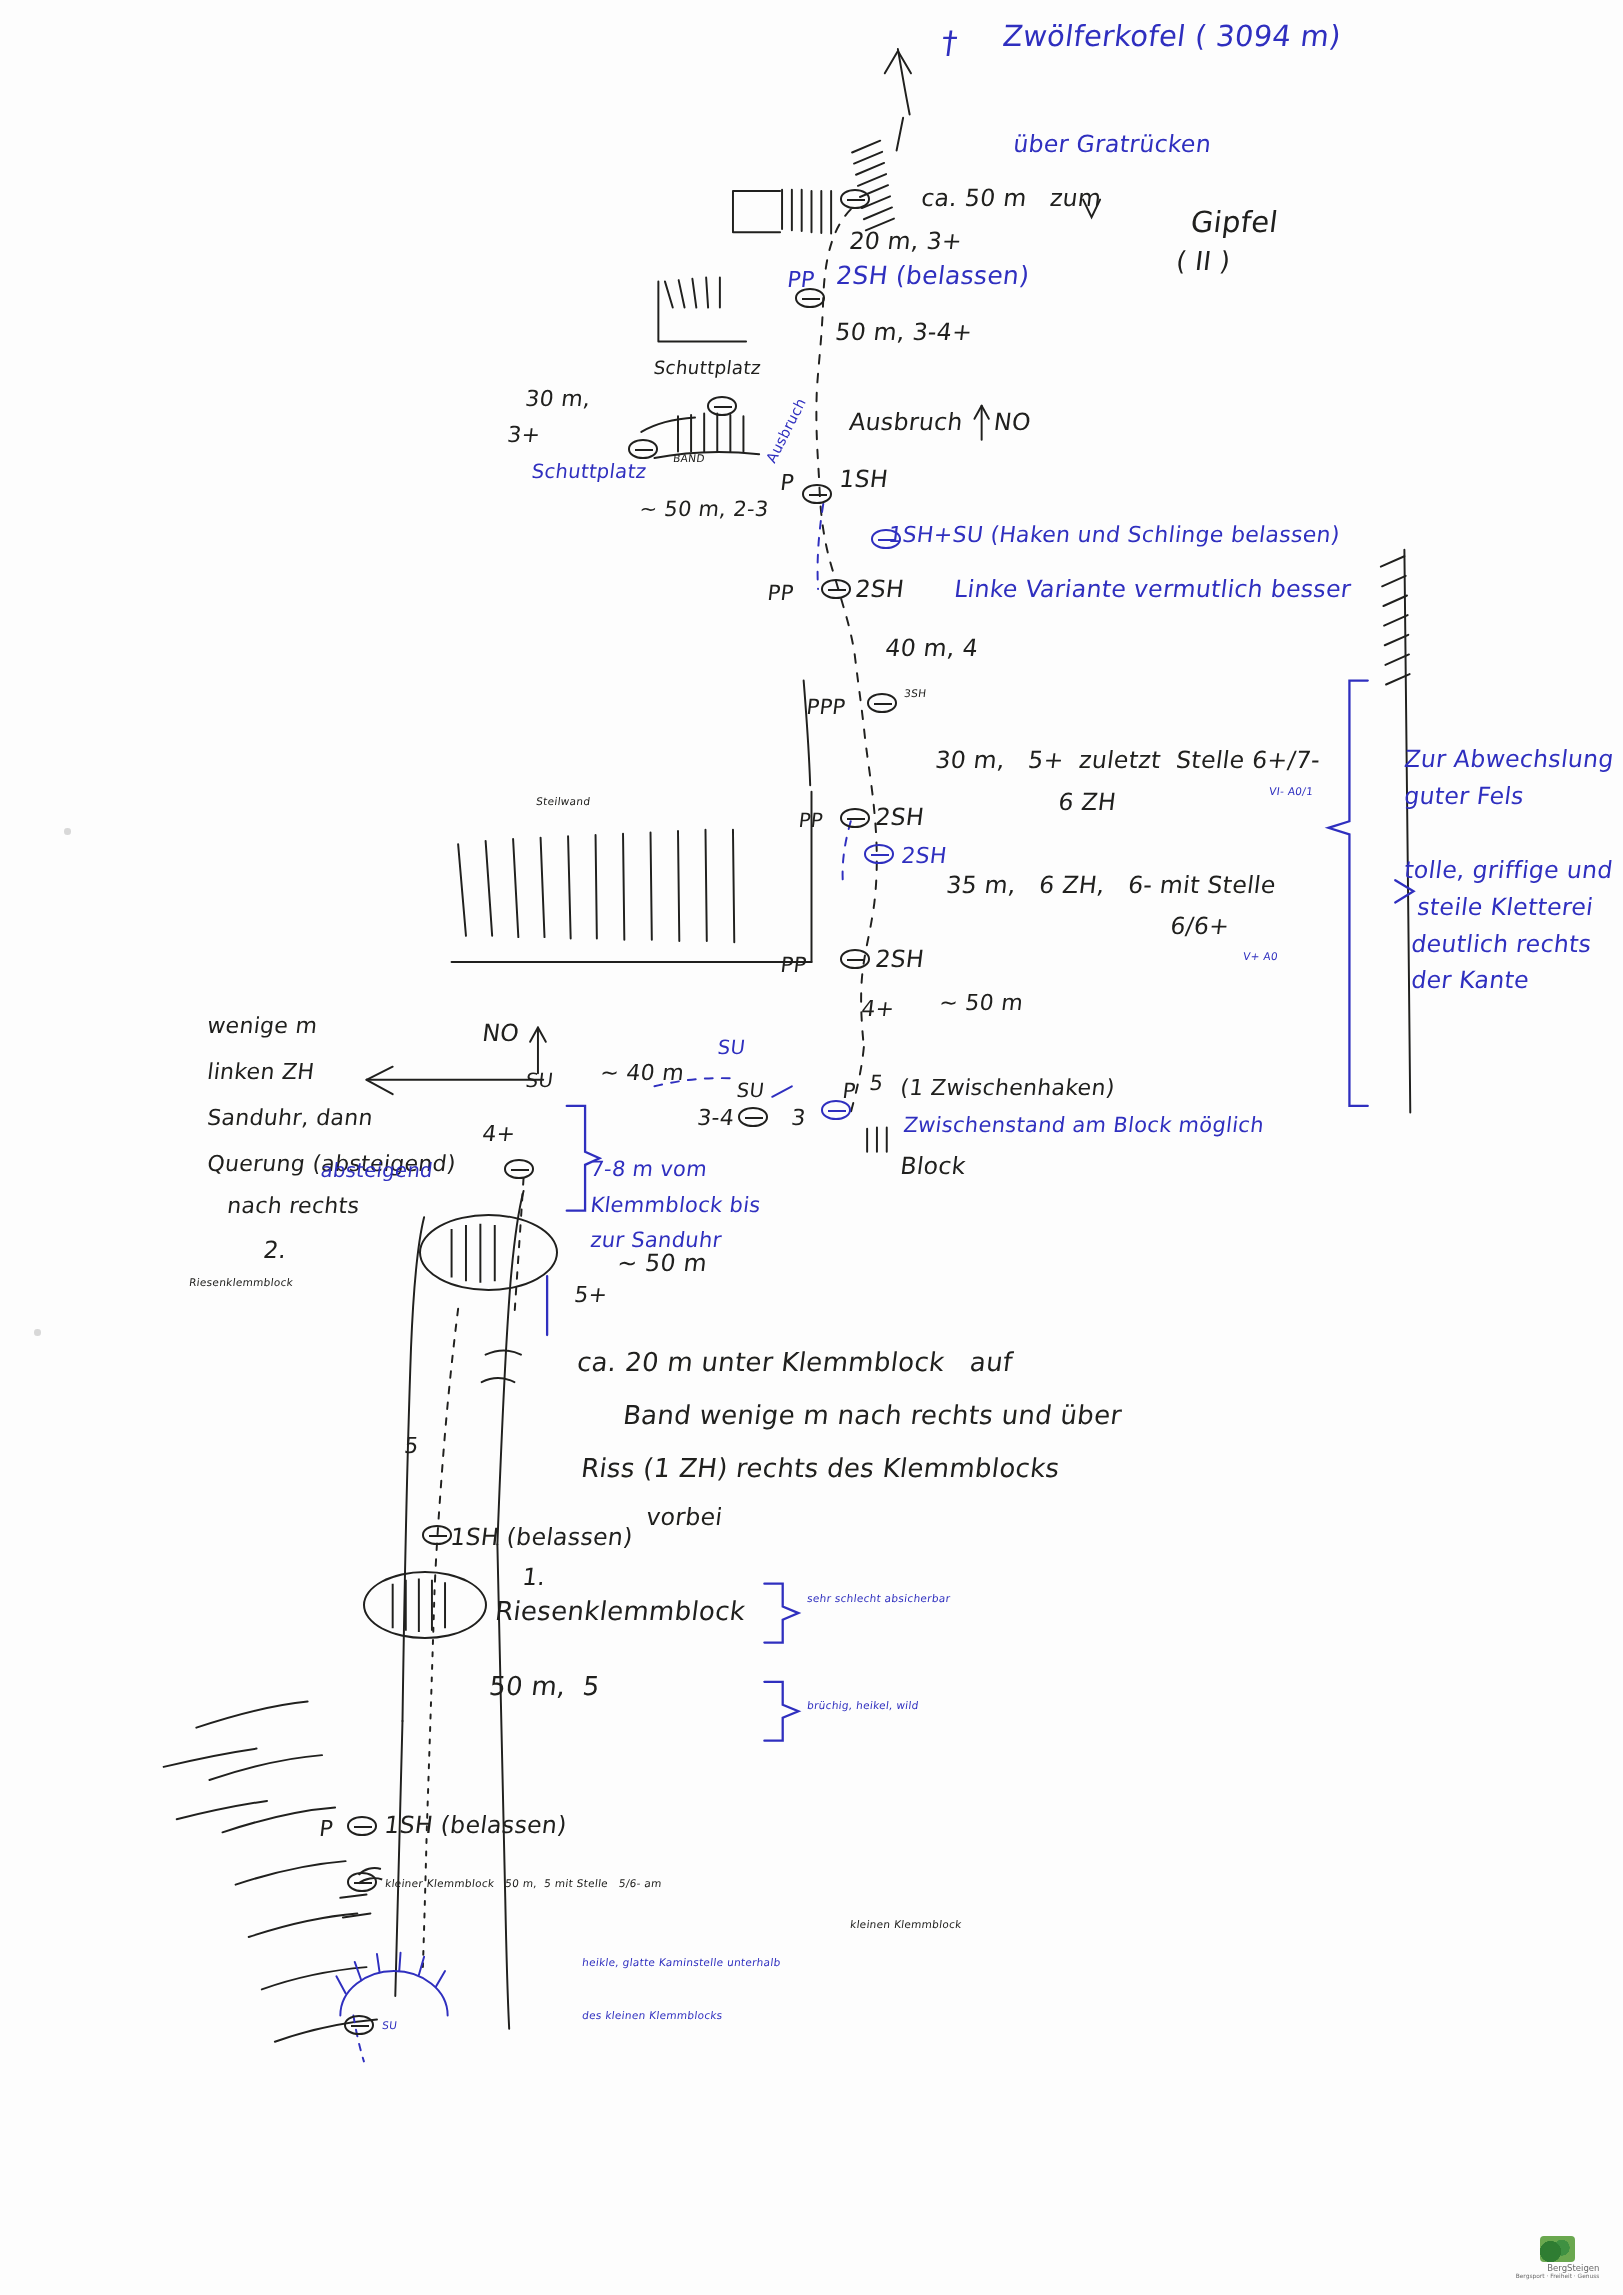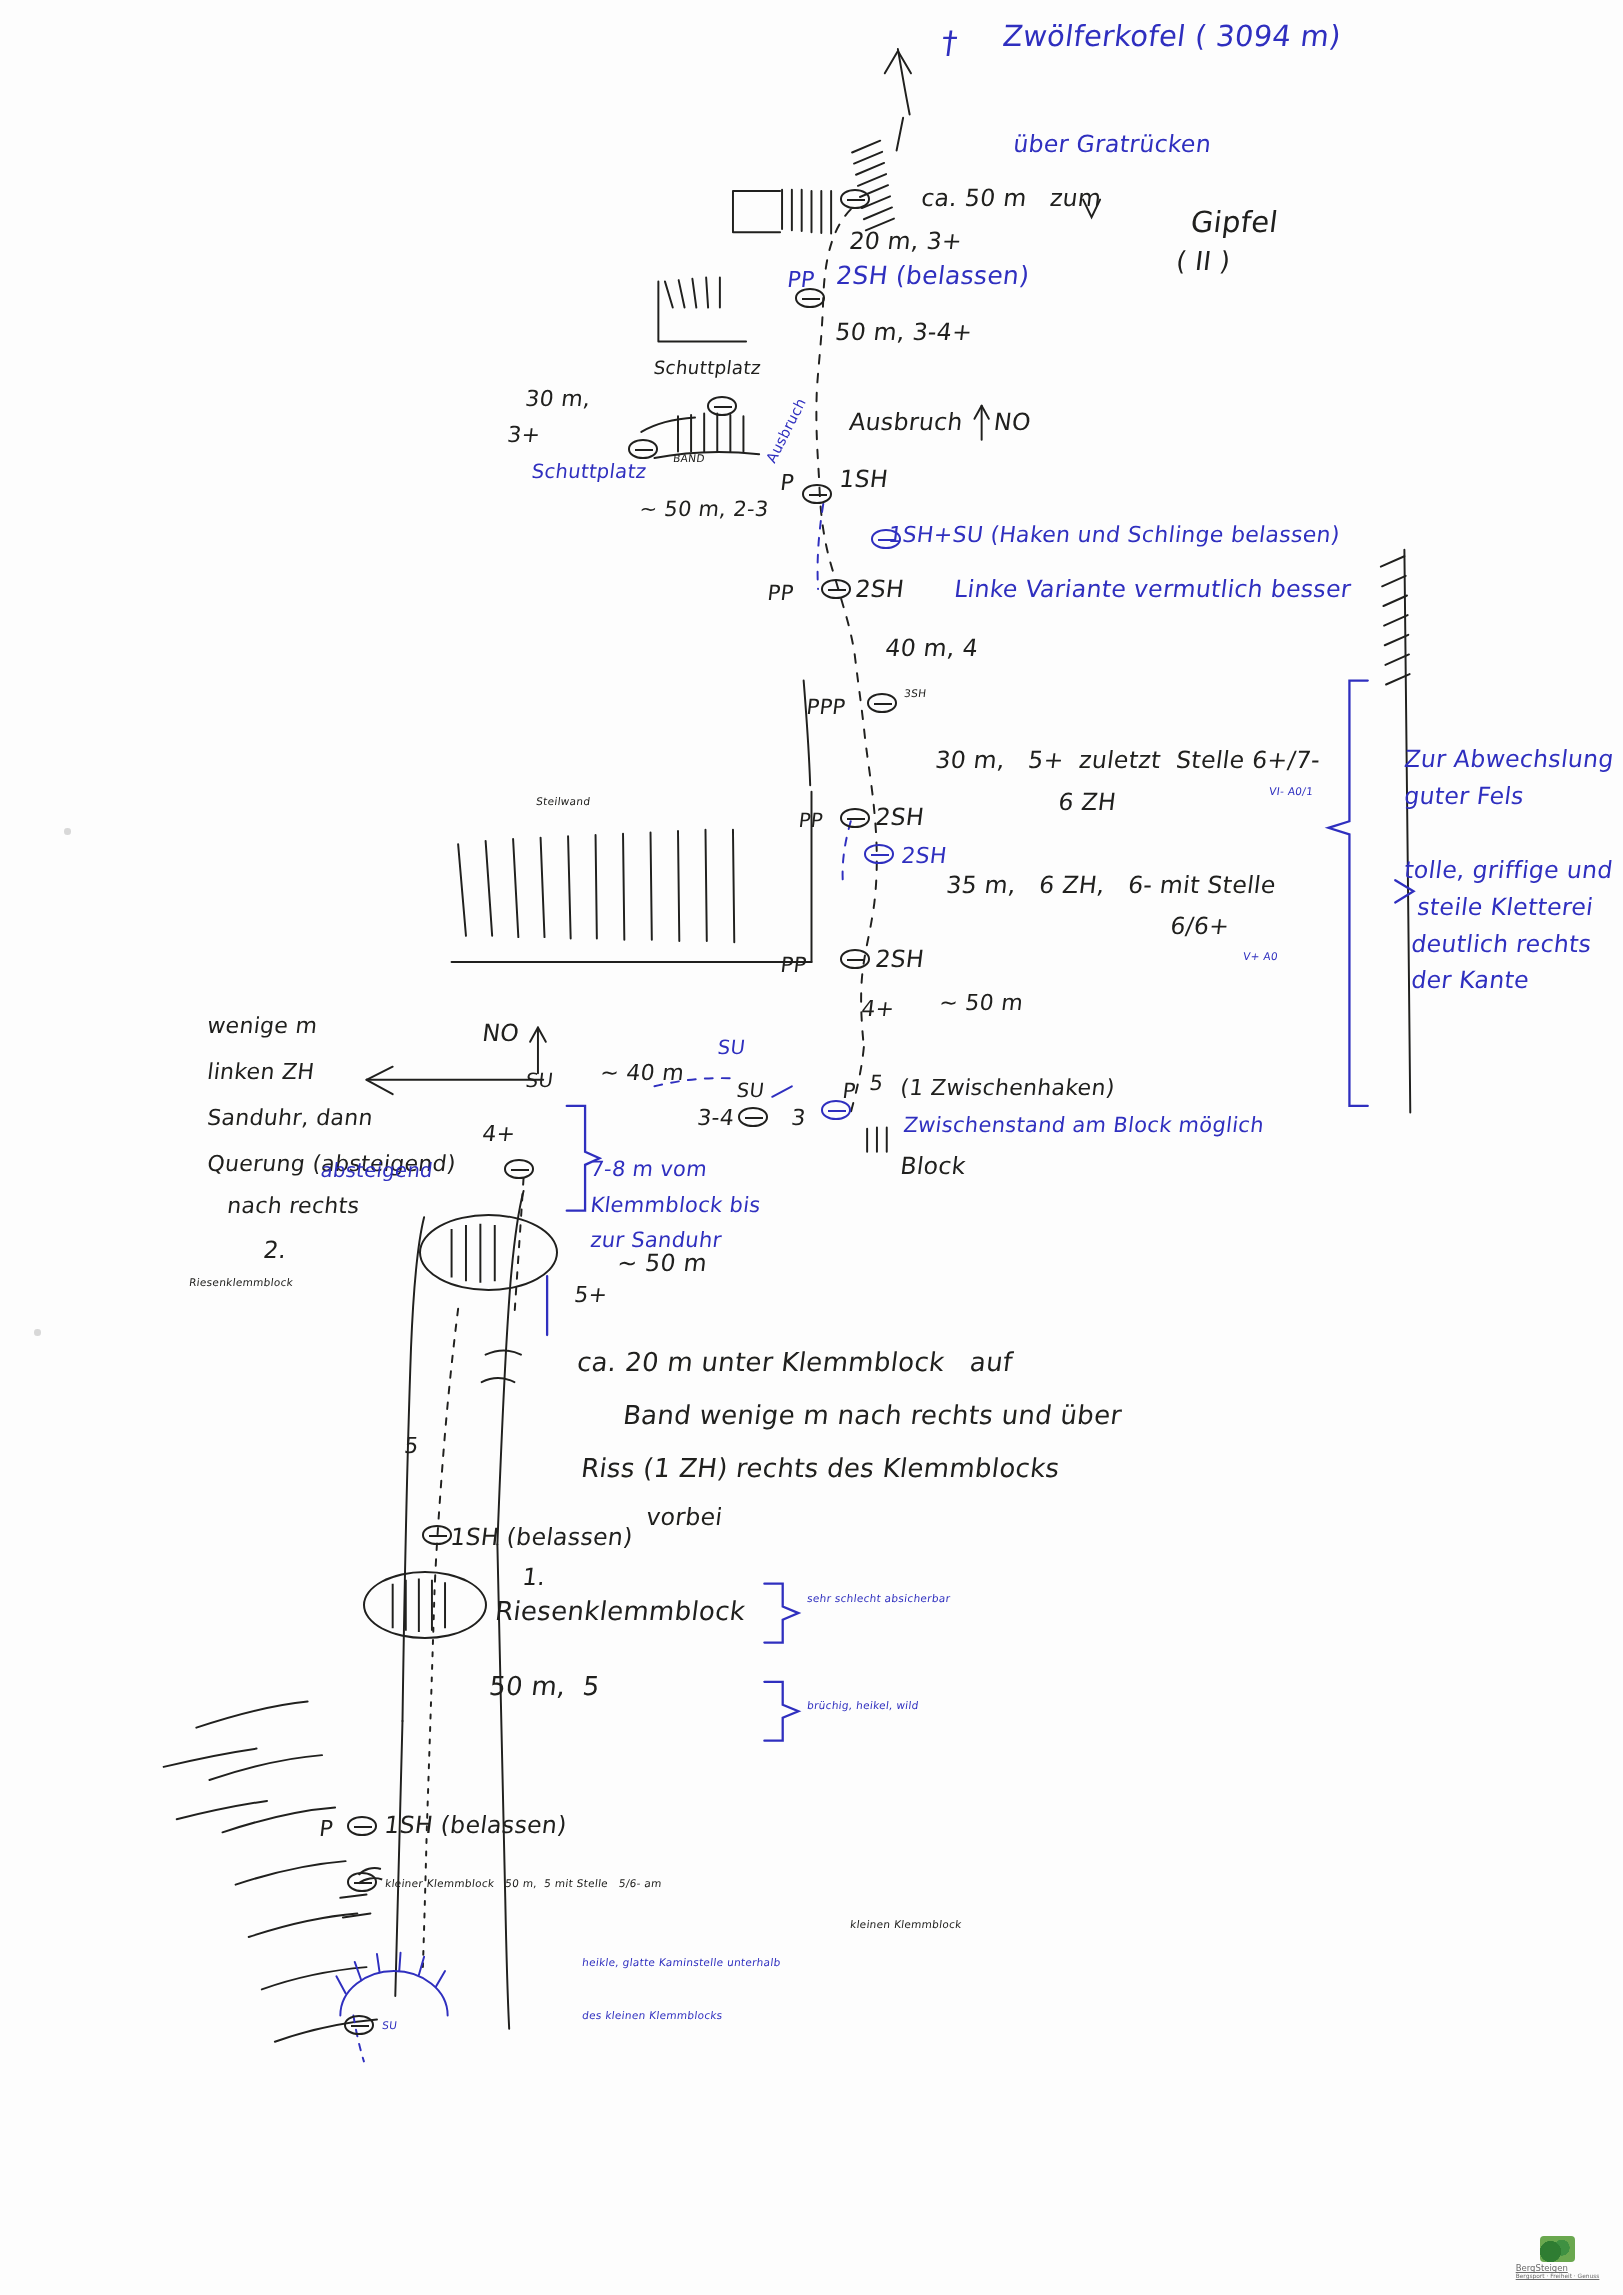--- a/index.html
+++ b/index.html
@@ -74,25 +74,24 @@
     position: absolute;
     left: 0; top: 0;
     width: 1623px;
     height: 2295px;
     pointer-events: none;
   }
   .logo {
     position: absolute;
     right: 23.6px;
     bottom: 15.7px;
-    text-align: left;
+    text-align: right;
     font-size: 8.5px;
     color: #6a6a6a;
     font-family: "DejaVu Sans", sans-serif;
-    text-decoration: underline;
   }
   .logo .mark {
     width: 35px; height: 26px;
     margin: 0 auto 1.3px auto;
     background:
       radial-gradient(circle at 30% 60%, #2f7d32 0 36%, transparent 37%),
       radial-gradient(circle at 62% 45%, #3f9142 0 30%, transparent 31%),
       linear-gradient(#6aa84f, #6aa84f);
     border-radius: 3.9px;
   }

